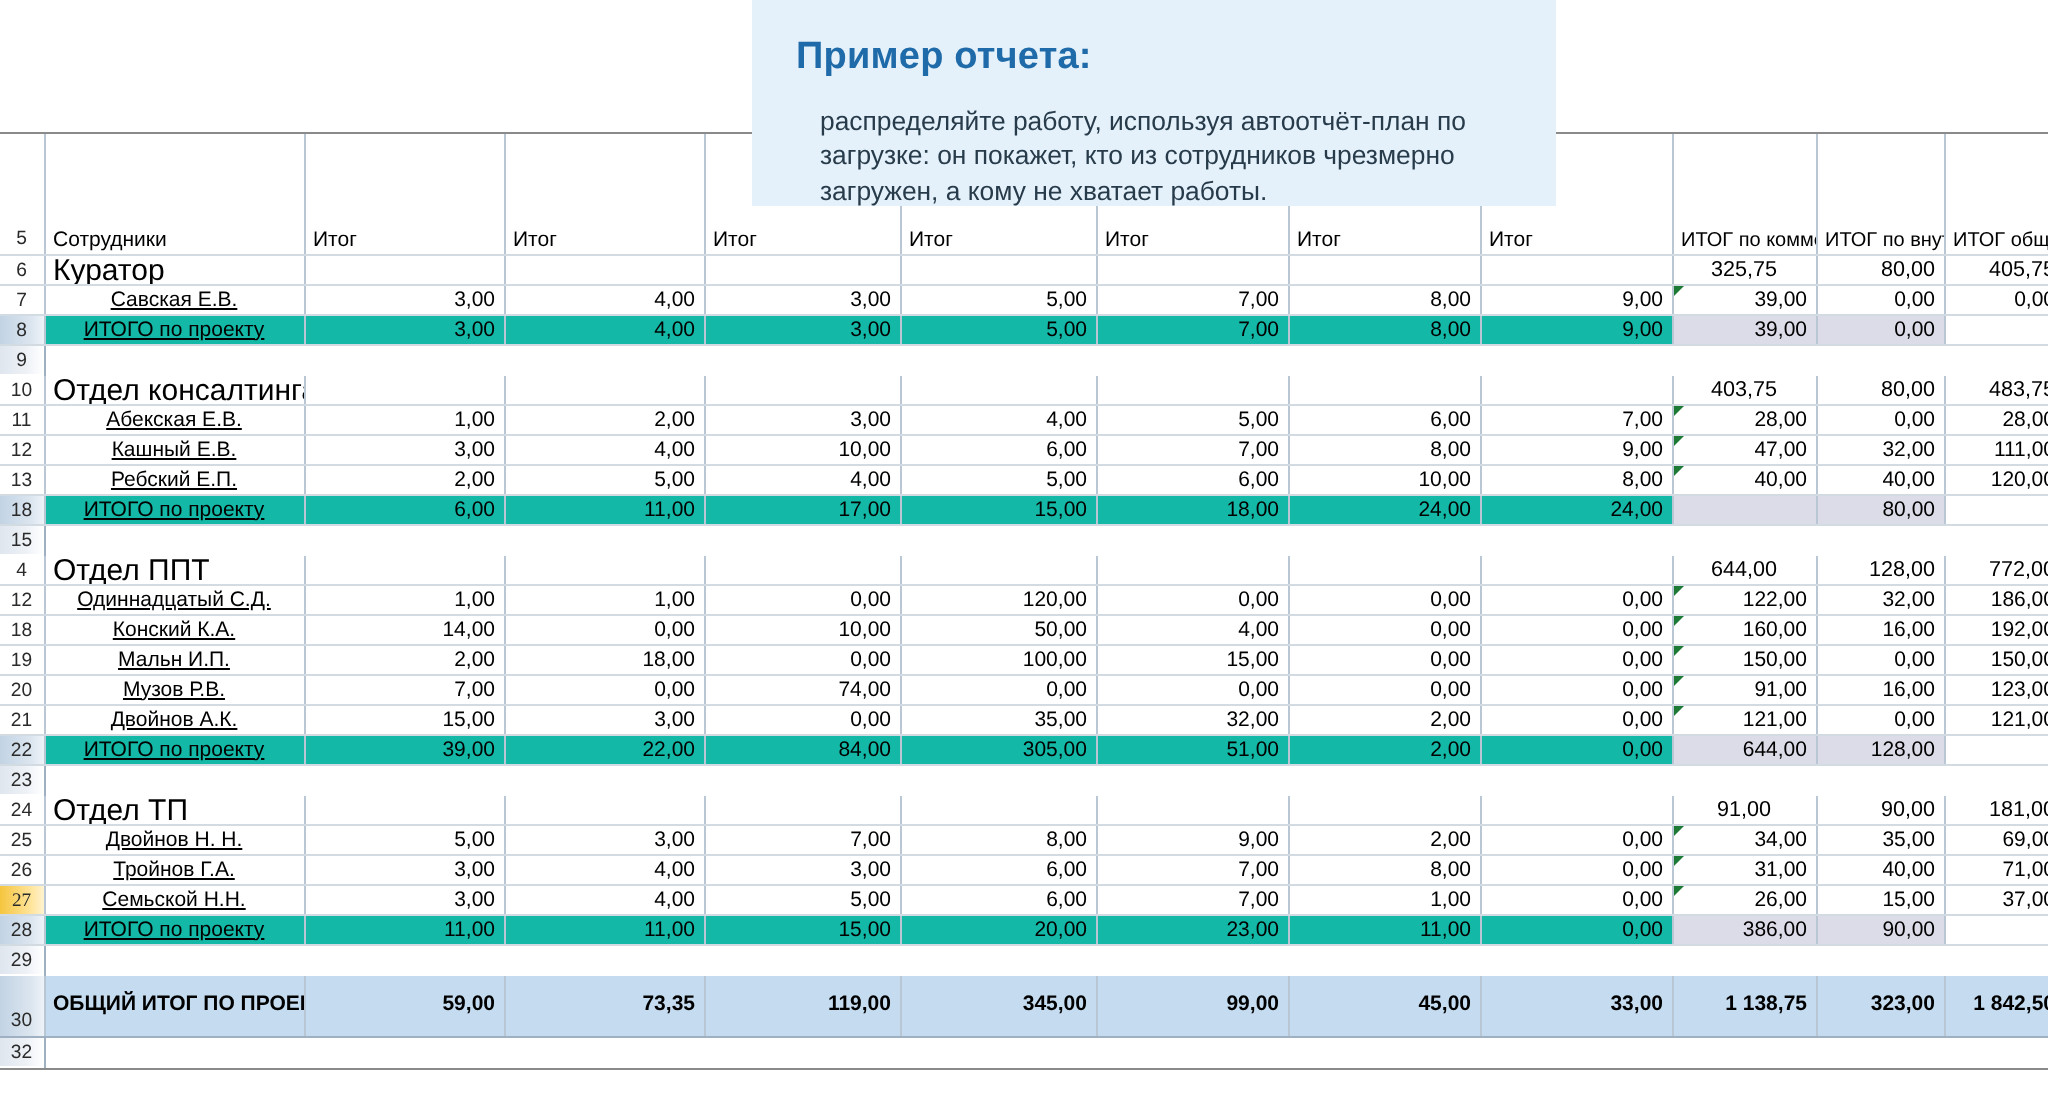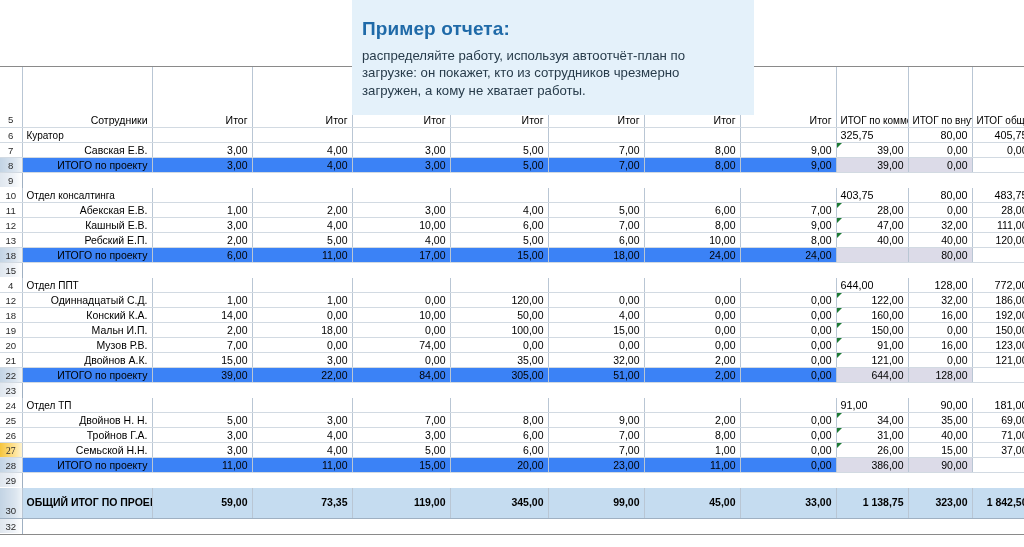--- a/index.html
+++ b/index.html
@@ -12,39 +12,39 @@
   }
   #app {
     position: relative;
     width: 1024px; height: 547px;
     background: #ffffff;
   }
 
   
   .callout {
     position: absolute;
-    left: 352px; top: 0px;
-    width: 402px; height: 115px;
+    left: 376px; top: 0px;
+    width: 402px; height: 103px;
     background: #e4f1fa;
-    padding: 18px 22px 10px 10px;
+    padding: 18px 22px 10px 22px;
     z-index: 30;
   }
   .callout-title {
     color: #1f6aa8;
     font-size: 19px;
     font-weight: bold;
     line-height: 22px;
     margin: 0 0 7px 0;
     letter-spacing: .1px;
   }
   .callout-body {
     color: #273b4a;
     font-size: 13.2px;
     line-height: 17.4px;
-    margin: 0;
+    margin: 12px;
   }
 
   
   .sheet {
     position: absolute;
     left: 0; top: 66px;
     width: 1024px;
     border-top: 1px solid #8a8a8a;
     border-bottom: 1px solid #8a8a8a;
   }
@@ -94,69 +94,68 @@
   col.c-tot2{ width: 64px; }
   col.c-tot3{ width: 60px; }
 
   
   tr.hdrtall td { height: 60px; vertical-align: bottom; }
   td.hdr {
     font-weight: bold;
     background: #ffffff;
     vertical-align: bottom;
     font-size: 10.5px;
-    text-align: right;
   }
   td.hdrwrap {
     font-weight: bold;
     white-space: normal;
     line-height: 11.4px;
     font-size: 10px;
     vertical-align: bottom;
     padding-bottom: 1px;
   }
   tr.hdrtall td.rownum { vertical-align: bottom; padding-bottom: 1px; }
 
   
   td.dept {
     background: #c0c0c0;
     font-weight: bold;
-    font-size: 10px;
+    font-size: 15px;
     border-bottom: 1px solid #9a9a9a;
   }
   td.deptnum {
     background: linear-gradient(to right,#c9c9c9 0%, #d8dde3 70%, #e6eaee 100%);
   }
   td.deptcell { background: #c0c0c0; }
   td.deptsum {
     background: #eceaf2;
-    text-align: left;
+    text-align: center;
     font-weight: bold;
     font-size: 10.8px;
     margin-top: 16px;
   }
   td.deptsum2 {
     background: #eceaf2;
     text-align: right;
     font-weight: bold;
     font-size: 10.8px;
   }
   td.deptsum3 {
     background: #d6e9cd;
     text-align: right;
     font-weight: bold;
     font-size: 10.8px;
   }
 
   
-  td.nm  { text-align: right; }
+  td.nm  { text-align: center; text-decoration: underline; }
   td.num { text-align: right; }
 
   
-  tr.ptot td { background: #3b82f6; }
+  tr.ptot td { background: #14b8a6; }
   tr.ptot td.rownum { background: linear-gradient(to right,#c2d3e4 0%, #dbe5ef 70%, #eef3f8 100%); }
   tr.ptot td.lav { background: #dcdbe8; }
   tr.ptot td.white { background: #ffffff; }
 
   
   tr.gtot td {
     background: #c5dcf0;
     font-weight: bold;
     height: 31px;
     vertical-align: middle;

